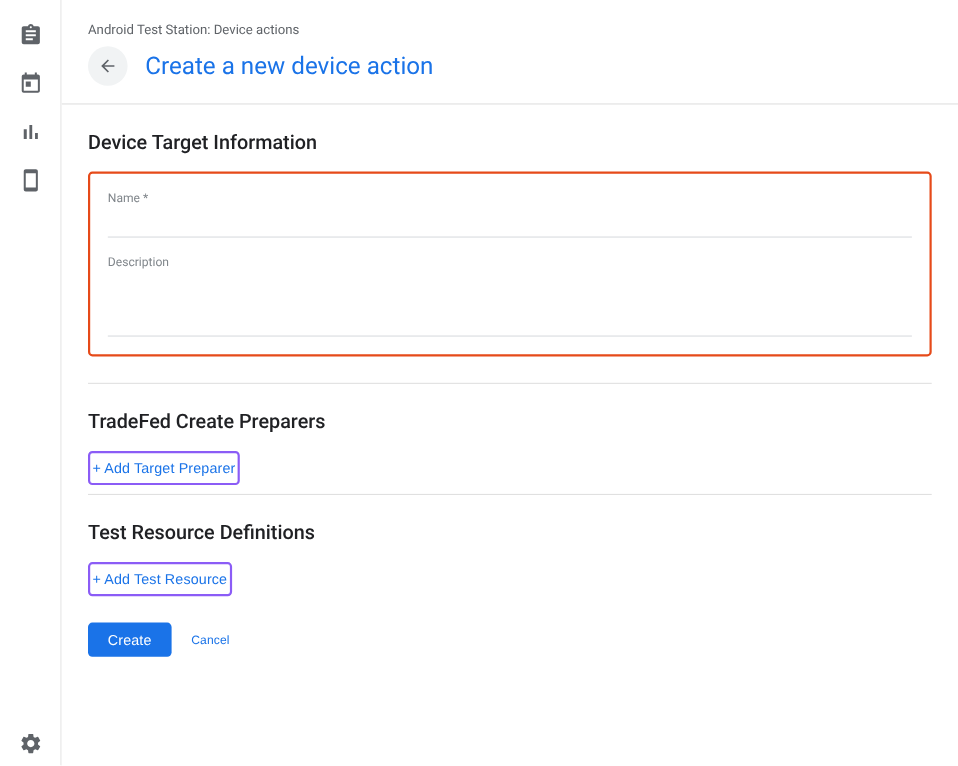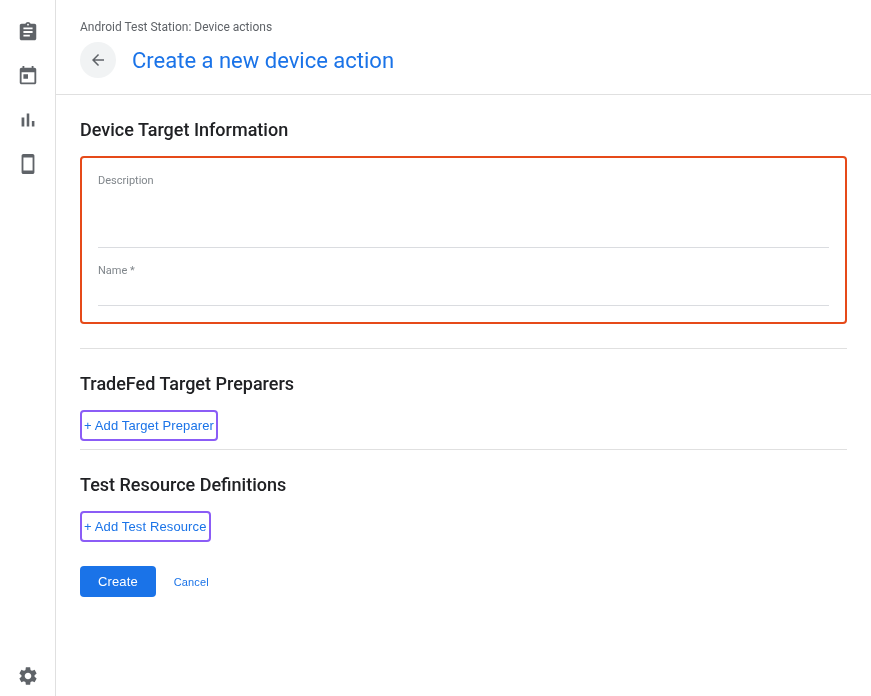--- a/index.html
+++ b/index.html
@@ -265,35 +265,35 @@
 
   <div class="divider"></div>
 
   <div class="content">
 
     <div class="section">
       <h2 class="section-title">Device Target Information</h2>
       <div class="form-box">
         <div class="field-group">
           <div class="field-wrapper">
+            <label class="field-label">Name *</label>
+            <input type="text" class="field-input" placeholder="" style="">
+          </div>
+          <div class="field-wrapper">
             <label class="field-label">Description</label>
             <textarea class="field-textarea" rows="3" placeholder="" style=""></textarea>
           </div>
-          <div class="field-wrapper">
-            <label class="field-label">Name *</label>
-            <input type="text" class="field-input" placeholder="" style="">
-          </div>
         </div>
       </div>
     </div>
 
     <div class="section-divider"></div>
 
     <div class="section">
-      <h2 class="section-title">TradeFed Target Preparers</h2>
+      <h2 class="section-title">TradeFed Create Preparers</h2>
       <button class="btn-outline">+ Add Target Preparer</button>
     </div>
 
     <div class="section-divider"></div>
 
     <div class="section">
       <h2 class="section-title">Test Resource Definitions</h2>
       <button class="btn-outline">+ Add Test Resource</button>
     </div>
 

